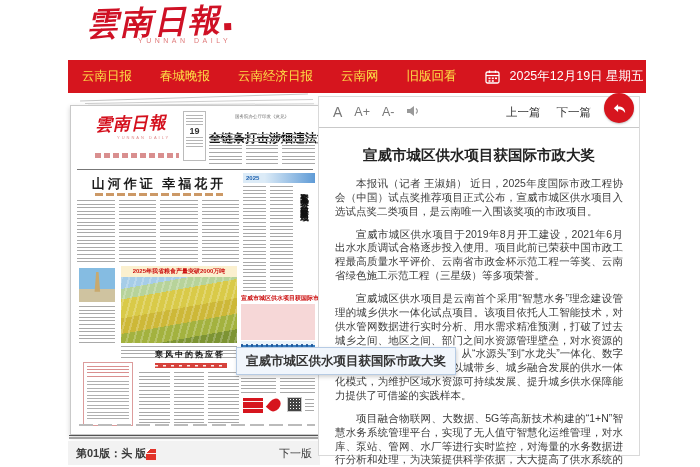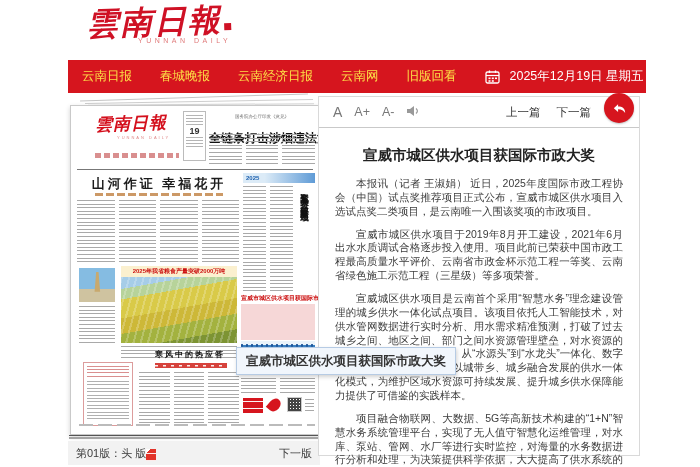--- a/index.html
+++ b/index.html
@@ -95,21 +95,21 @@
       repeating-linear-gradient(90deg,#444 0 1.5px,transparent 1.5px 3px);}
   .np-qr-label{left:234px;top:293px;width:9px;height:12px;}
   .np-footer{left:8px;top:318px;width:236px;height:2px;
     background-image:repeating-linear-gradient(90deg,#bbb 0 14px,transparent 14px 19px);}
 
   .stack-bottom{position:absolute;left:69px;top:435px;width:250px;height:4px;
     background:linear-gradient(#555 0 1.5px,transparent 1.5px 2.5px,#a5a5a5 2.5px 3.5px);}
 
   .pager{position:absolute;left:68px;top:441px;width:252px;height:24px;background:#f2f2f2;
     display:flex;align-items:center;padding:0 8px;box-sizing:border-box;font-size:11px;color:#3b3b3b;}
-  .pager-left{display:flex;align-items:flex-end;}
+  .pager-left{display:flex;align-items:flex-end;font-weight:bold;}
   .pdf-icon{width:10px;height:12px;background:#e23329;position:relative;display:inline-block;
     background-image:linear-gradient(135deg,#fff 0 3px,transparent 3px),
       repeating-linear-gradient(to bottom,transparent 0 4px,rgba(255,255,255,.9) 4px 5px,transparent 5px 7px);cursor:pointer;}
   .pager-next{margin-left:auto;color:#3b3b3b;text-decoration:none;cursor:pointer;}
 
   
   .article-panel{position:absolute;left:318px;top:96px;width:322px;height:360px;background:#fff;
     border:1px solid #d9d9d9;box-sizing:border-box;}
   .toolbar{position:relative;height:30px;border-bottom:1px solid #c9c9c9;display:flex;align-items:center;
     padding:0 48px 0 14px;color:#8a8a8a;}

